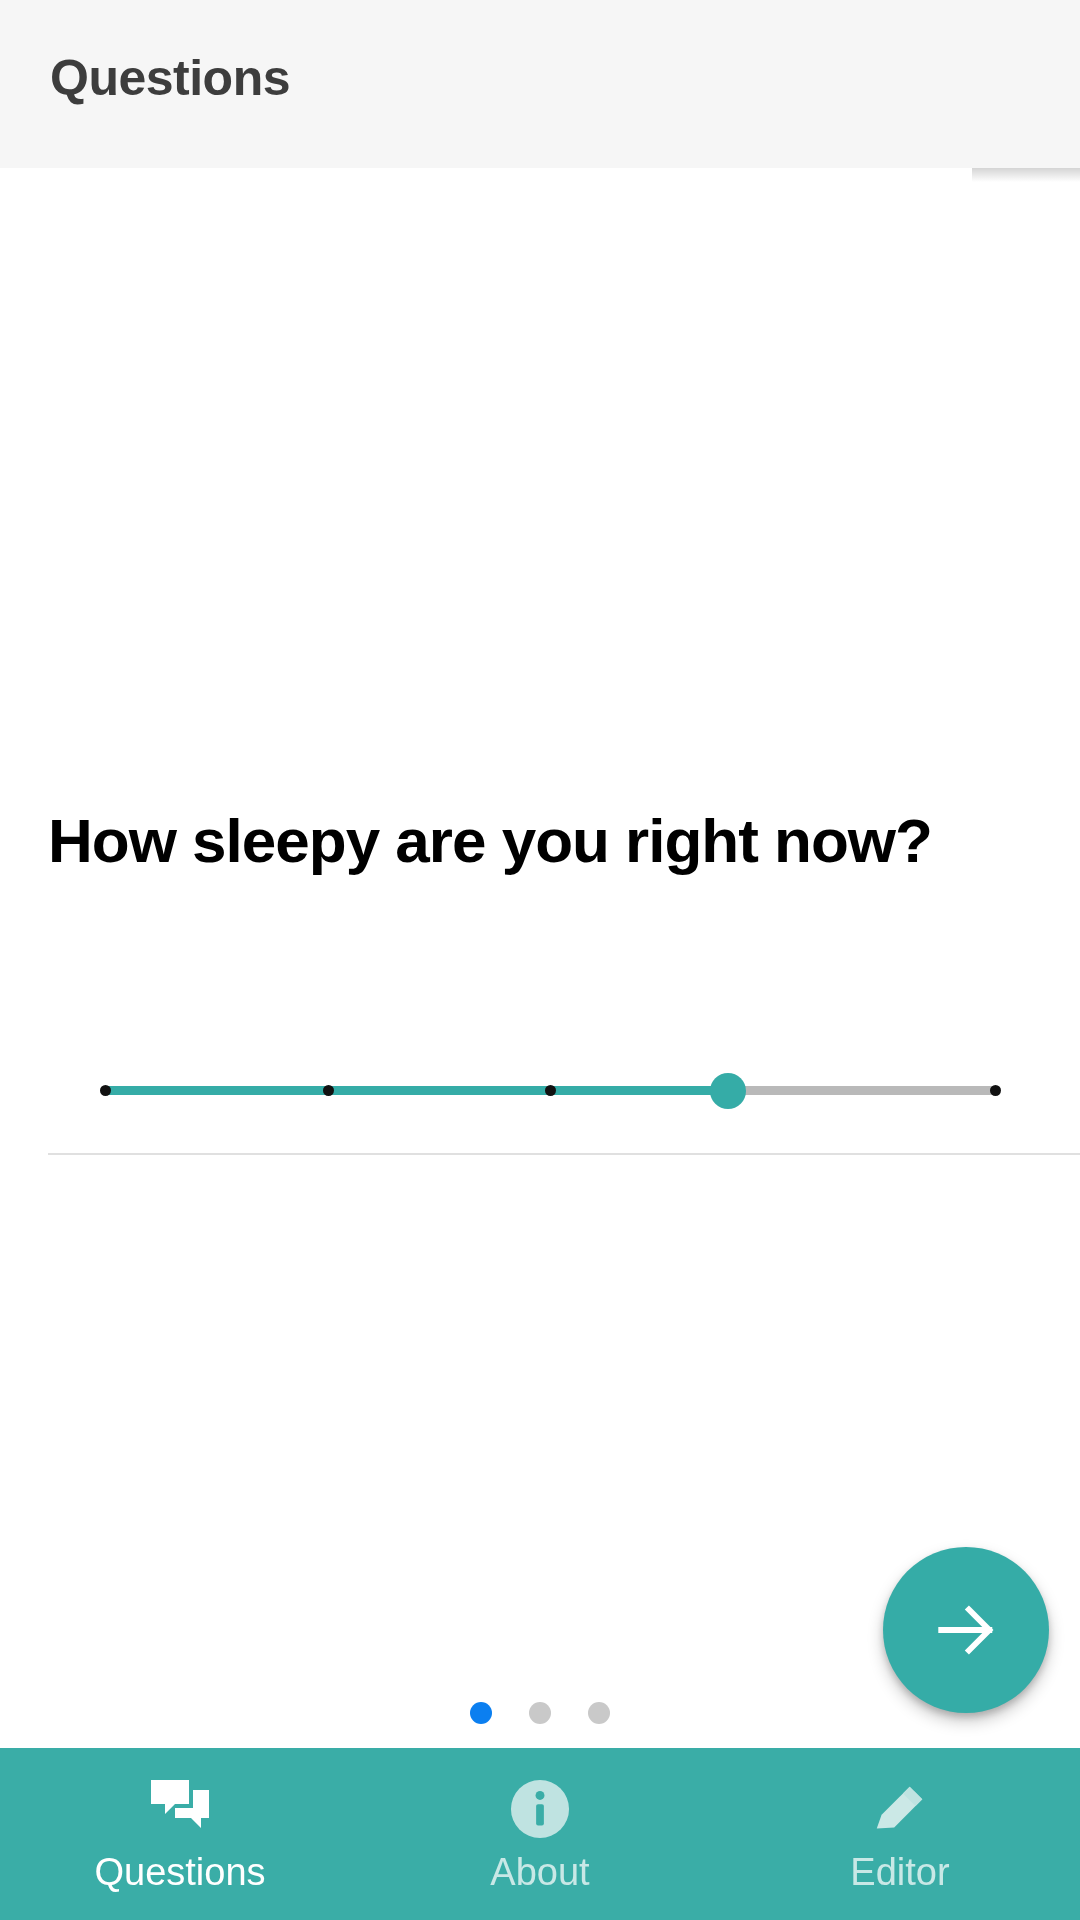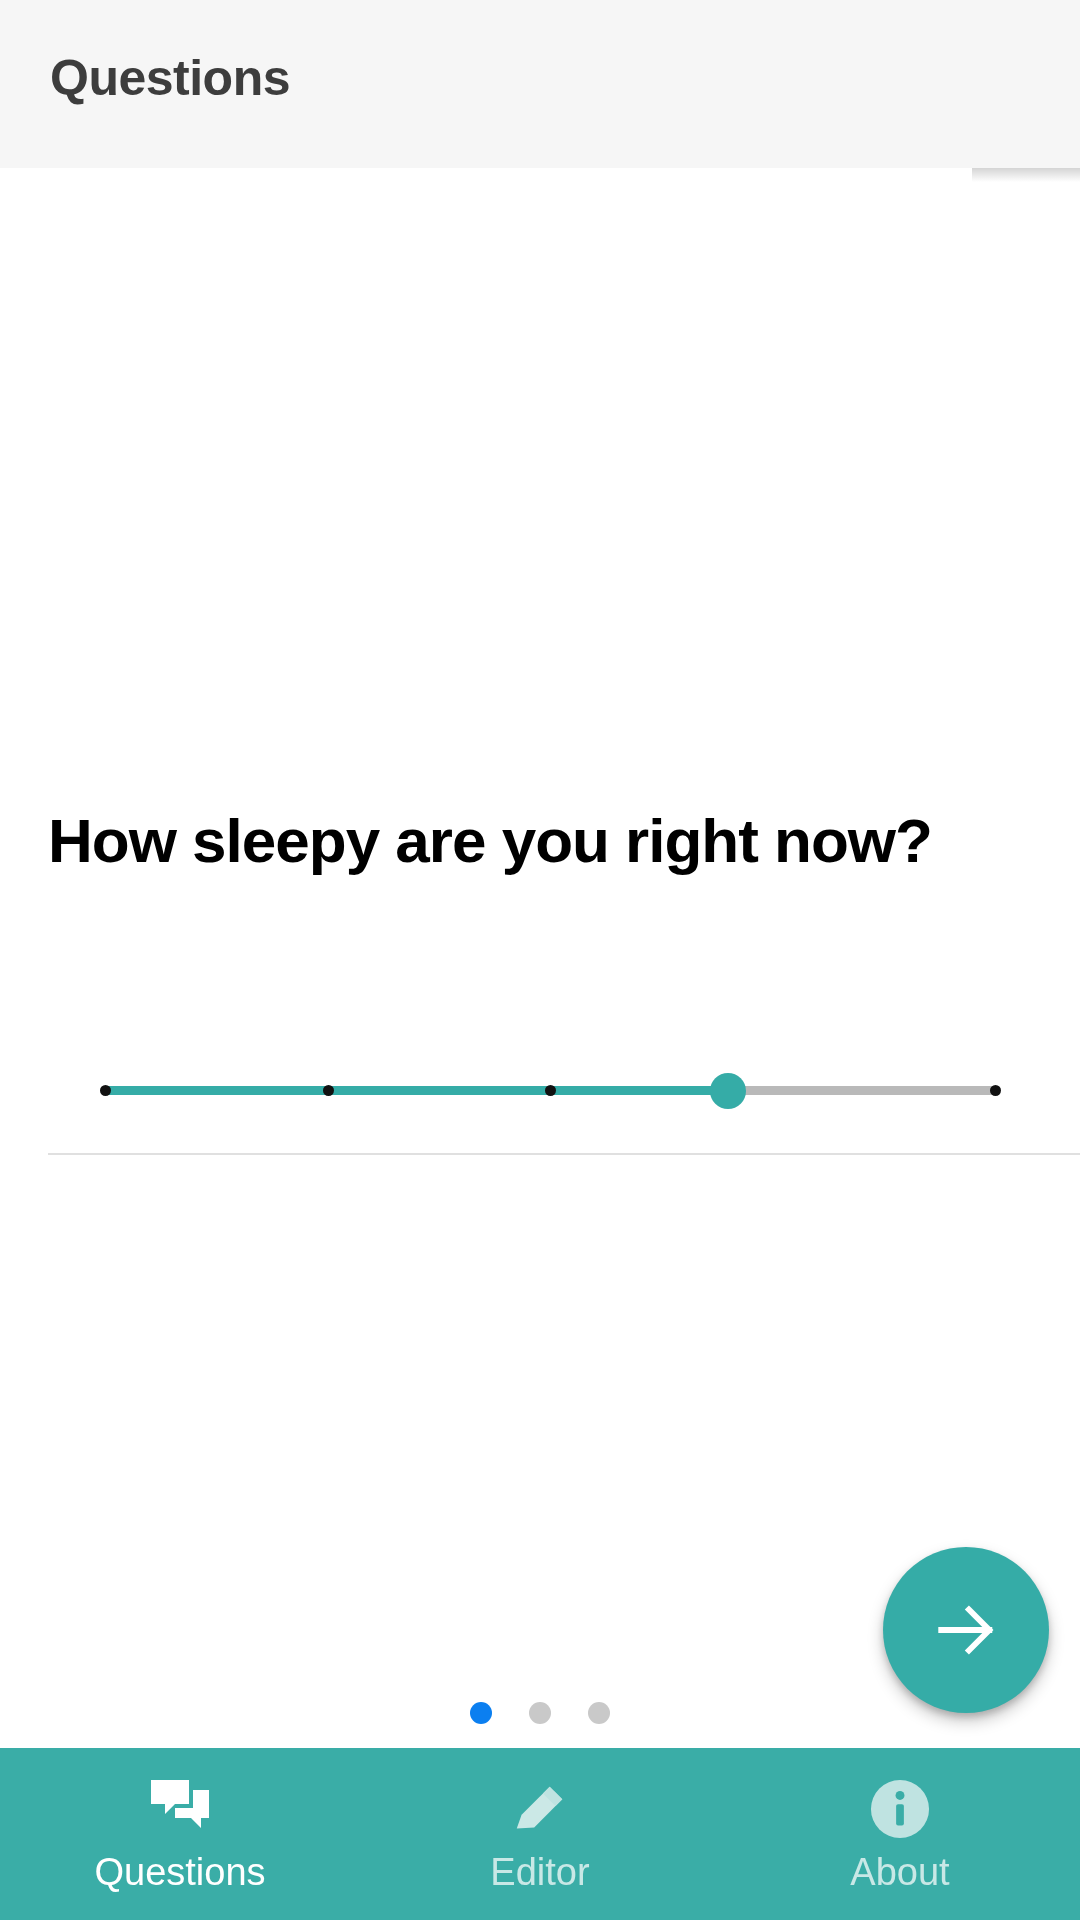--- a/index.html
+++ b/index.html
@@ -240,32 +240,32 @@
         <path d="M2 1 h19 v12 h-7 l-5 5 v-5 h-7 z" fill="#ffffff"></path>
         <path d="M23 6 h8 v14 h-4 v5 l-5 -5 h-8 v-5 h9 z" fill="#ffffff"></path>
       </svg>
     </div>
     <div class="navlabel">Questions</div>
   </div>
 
   <div class="navitem">
     <div class="navicon">
       <svg width="62" height="62" viewBox="0 0 32 32">
-        <path d="M4 26 L6.5 19 L21 4.5 L27.5 11 L13 25.5 Z" fill="#cbe8e6"></path>
-        <path d="M21 4.5 L27.5 11 L24 14.5 L17.5 8 Z" fill="#bfe3e1"></path>
+        <circle cx="16" cy="16" r="15" fill="#bfe3e1"></circle>
+        <rect x="14" y="13.5" width="4" height="11" rx="1" fill="#3aada7"></rect>
+        <circle cx="16" cy="9" r="2.3" fill="#3aada7"></circle>
       </svg>
     </div>
-    <div class="navlabel">Editor</div>
+    <div class="navlabel">About</div>
   </div>
 
   <div class="navitem">
     <div class="navicon">
       <svg width="62" height="62" viewBox="0 0 32 32">
-        <circle cx="16" cy="16" r="15" fill="#bfe3e1"></circle>
-        <rect x="14" y="13.5" width="4" height="11" rx="1" fill="#3aada7"></rect>
-        <circle cx="16" cy="9" r="2.3" fill="#3aada7"></circle>
+        <path d="M4 26 L6.5 19 L21 4.5 L27.5 11 L13 25.5 Z" fill="#cbe8e6"></path>
+        <path d="M21 4.5 L27.5 11 L24 14.5 L17.5 8 Z" fill="#bfe3e1"></path>
       </svg>
     </div>
-    <div class="navlabel">About</div>
+    <div class="navlabel">Editor</div>
   </div>
 
 
 </div>
 
 </body></html>

